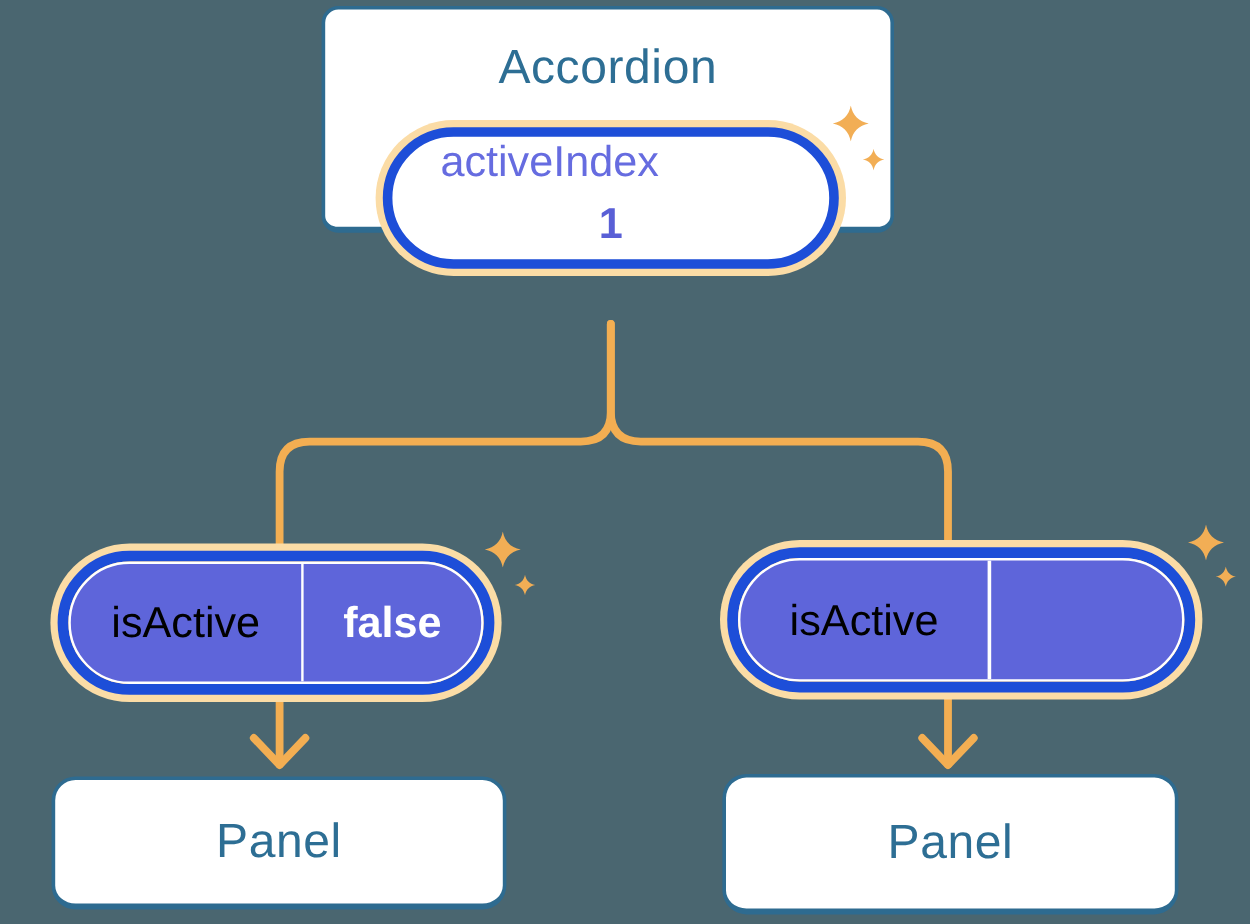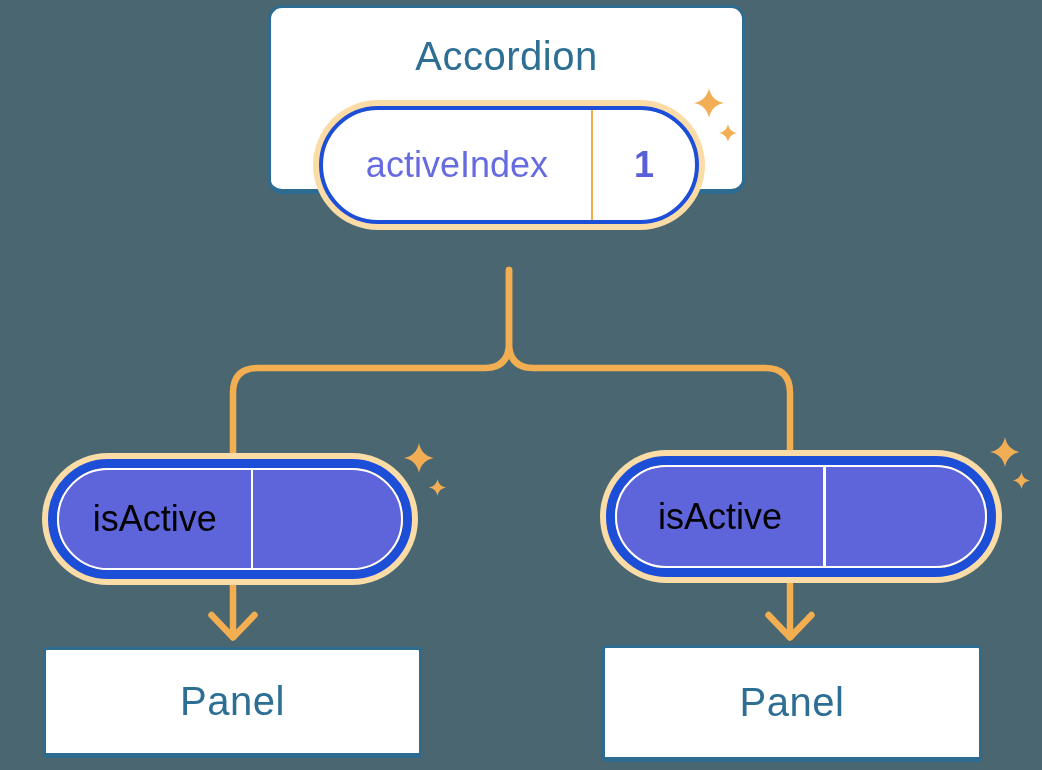--- a/index.html
+++ b/index.html
@@ -43,34 +43,35 @@
   .accordion-card { left: 268px; top: 5px; width: 477px; height: 189px; }
   .accordion-card .card-title { top: 26px; }
   .panel-card {
     display: flex;
     align-items: center;
     justify-content: center;
     font-size: 40px;
     font-weight: 500;
     letter-spacing: 0.5px;
     color: #2D6E94;
-    border-radius: 4px;
+    border-radius: 20px;
     text-align: right;
   }
   .panel-left  { left: 43px;  top: 647px; width: 379px; height: 111px; }
   .panel-right { left: 602px; top: 645px; width: 380px; height: 117px; }
 
   
   .pill {
     position: absolute;
     box-sizing: border-box;
     border-radius: 999px;
-    border: 4px solid #1d4ed8;
+    border: 8px solid #1d4ed8;
     box-shadow: 0 0 0 6px #FBDCA6;
     z-index: 2;
+    flex-direction: column;
   }
   .pill-light {
     left: 48px; top: 98px;      
     width: 380px; height: 118px;
     background: #ffffff;
     display: flex;
     align-items: stretch;
     overflow: hidden;
   }
   .pill-light .pill-name {
@@ -145,20 +146,21 @@
     <path fill="#F2AE55" d="M12 0 C13.2 6.6 17.4 10.8 24 12 C17.4 13.2 13.2 17.4 12 24 C10.8 17.4 6.6 13.2 0 12 C6.6 10.8 10.8 6.6 12 0 Z"></path>
   </svg>
   <svg class="sparkle" style="left:719px;top:124px" width="18" height="18" viewBox="0 0 24 24">
     <path fill="#F2AE55" d="M12 0 C13.2 6.6 17.4 10.8 24 12 C17.4 13.2 13.2 17.4 12 24 C10.8 17.4 6.6 13.2 0 12 C6.6 10.8 10.8 6.6 12 0 Z"></path>
   </svg>
 
   <div class="pill pill-purple pill-purple-left">
     <div class="pill-inner">
       <span class="pill-name">isActive</span>
       <span class="pill-divider"></span>
+      <span class="pill-value">false</span>
     </div>
   </div>
   <svg class="sparkle" style="left:404px;top:443px" width="30" height="30" viewBox="0 0 24 24">
     <path fill="#F2AE55" d="M12 0 C13.2 6.6 17.4 10.8 24 12 C17.4 13.2 13.2 17.4 12 24 C10.8 17.4 6.6 13.2 0 12 C6.6 10.8 10.8 6.6 12 0 Z"></path>
   </svg>
   <svg class="sparkle" style="left:429px;top:479px" width="17" height="17" viewBox="0 0 24 24">
     <path fill="#F2AE55" d="M12 0 C13.2 6.6 17.4 10.8 24 12 C17.4 13.2 13.2 17.4 12 24 C10.8 17.4 6.6 13.2 0 12 C6.6 10.8 10.8 6.6 12 0 Z"></path>
   </svg>
 
   <div class="pill pill-purple pill-purple-right">

